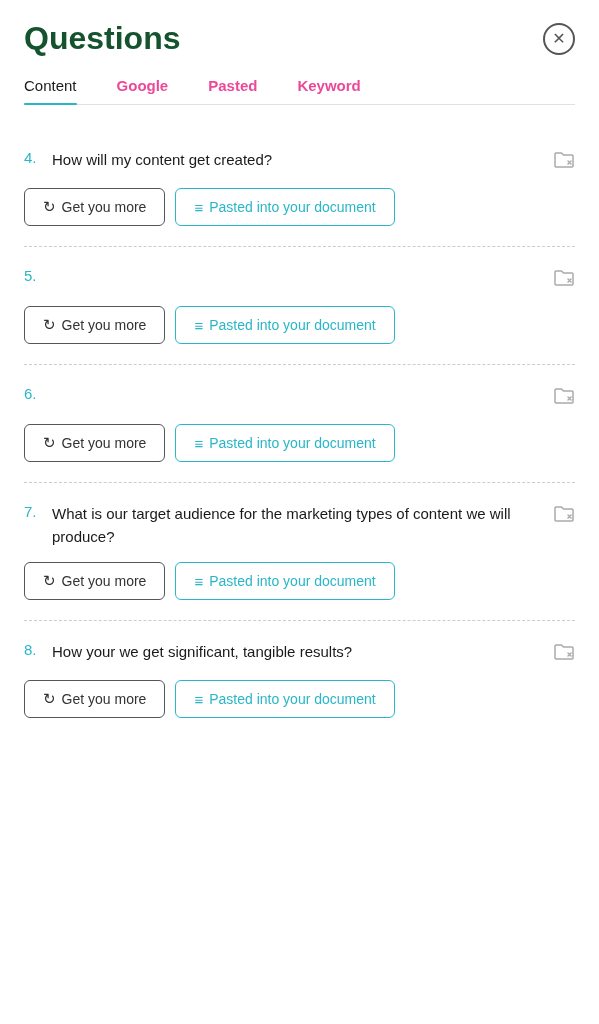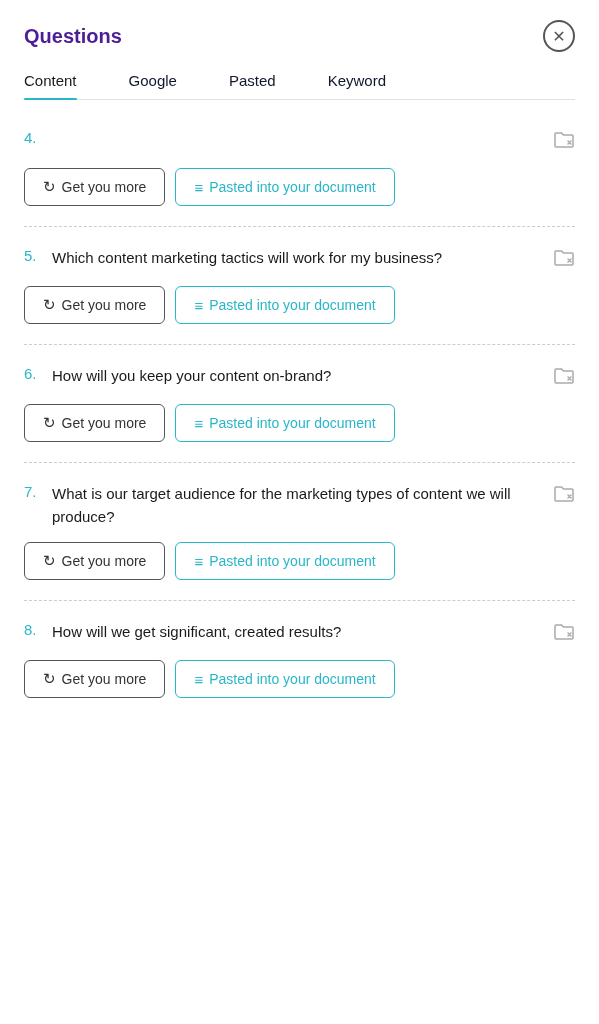--- a/index.html
+++ b/index.html
@@ -21,54 +21,54 @@
     }
 
     .header {
       display: flex;
       align-items: center;
       justify-content: space-between;
       margin-bottom: 20px;
     }
 
     .title {
-      font-size: 20px;
+      font-size: 32px;
       font-weight: 700;
-      color: #4c1d95;
+      color: #14532d;
     }
 
     .close-btn {
       width: 32px;
       height: 32px;
       border-radius: 50%;
       border: 2px solid #555;
       background: transparent;
       cursor: pointer;
       display: flex;
       align-items: center;
       justify-content: center;
       font-size: 16px;
       color: #555;
       flex-shrink: 0;
     }
 
     .tabs {
       display: flex;
-      gap: 52px;
+      gap: 40px;
       border-bottom: 1px solid #e0e0e0;
-      margin-bottom: 9px;
+      margin-bottom: 24px;
     }
 
     .tab {
       padding-bottom: 10px;
       font-size: 15px;
       cursor: pointer;
-      color: #0f172a;
+      color: #ec4899;
       position: relative;
-      font-weight: 400;
+      font-weight: 700;
     }
 
     .tab.active {
       color: #1a1a1a;
       font-weight: 500;
     }
 
     .tab.active::after {
       content: '';
       position: absolute;
@@ -184,20 +184,21 @@
       <span>Keyword</span>
     </div>
   </div>
 
   <div id="questions-container">
 
   <div class="question-block">
       <div class="question-header">
         <div class="question-text-wrap">
           <span class="question-number">4.</span>
+          <span class="question-text">How will my content get created?</span>
         </div>
         <span class="folder-icon">
           <svg width="22" height="18" viewBox="0 0 22 18" fill="none" xmlns="http://www.w3.org/2000/svg">
             <path d="M2 3C2 2.44772 2.44772 2 3 2H8.5L10.5 4H19C19.5523 4 20 4.44772 20 5V15C20 15.5523 19.5523 16 19 16H3C2.44772 16 2 15.5523 2 15V3Z" stroke="#aaa" stroke-width="1.5" fill="none"></path>
             <path d="M15 10L18 13M18 10L15 13" stroke="#aaa" stroke-width="1.5" stroke-linecap="round"></path>
           </svg>
         </span>
       </div>
       <div class="question-actions">
         <button class="btn-refresh">
@@ -207,21 +208,20 @@
         <button class="btn-paste">
           <span style="font-size:15px;">≡</span>
           <span>Pasted into your document</span>
         </button>
       </div>
     </div>
       <div class="question-block">
       <div class="question-header">
         <div class="question-text-wrap">
           <span class="question-number">5.</span>
-          <span class="question-text">Which content marketing tactics will work for my business?</span>
         </div>
         <span class="folder-icon">
           <svg width="22" height="18" viewBox="0 0 22 18" fill="none" xmlns="http://www.w3.org/2000/svg">
             <path d="M2 3C2 2.44772 2.44772 2 3 2H8.5L10.5 4H19C19.5523 4 20 4.44772 20 5V15C20 15.5523 19.5523 16 19 16H3C2.44772 16 2 15.5523 2 15V3Z" stroke="#aaa" stroke-width="1.5" fill="none"></path>
             <path d="M15 10L18 13M18 10L15 13" stroke="#aaa" stroke-width="1.5" stroke-linecap="round"></path>
           </svg>
         </span>
       </div>
       <div class="question-actions">
         <button class="btn-refresh">
@@ -231,21 +231,20 @@
         <button class="btn-paste">
           <span style="font-size:15px;">≡</span>
           <span>Pasted into your document</span>
         </button>
       </div>
     </div>
       <div class="question-block">
       <div class="question-header">
         <div class="question-text-wrap">
           <span class="question-number">6.</span>
-          <span class="question-text">How will you keep your content on-brand?</span>
         </div>
         <span class="folder-icon">
           <svg width="22" height="18" viewBox="0 0 22 18" fill="none" xmlns="http://www.w3.org/2000/svg">
             <path d="M2 3C2 2.44772 2.44772 2 3 2H8.5L10.5 4H19C19.5523 4 20 4.44772 20 5V15C20 15.5523 19.5523 16 19 16H3C2.44772 16 2 15.5523 2 15V3Z" stroke="#aaa" stroke-width="1.5" fill="none"></path>
             <path d="M15 10L18 13M18 10L15 13" stroke="#aaa" stroke-width="1.5" stroke-linecap="round"></path>
           </svg>
         </span>
       </div>
       <div class="question-actions">
         <button class="btn-refresh">
@@ -279,21 +278,21 @@
         <button class="btn-paste">
           <span style="font-size:15px;">≡</span>
           <span>Pasted into your document</span>
         </button>
       </div>
     </div>
       <div class="question-block">
       <div class="question-header">
         <div class="question-text-wrap">
           <span class="question-number">8.</span>
-          <span class="question-text">How will we get significant, created results?</span>
+          <span class="question-text">How your we get significant, tangible results?</span>
         </div>
         <span class="folder-icon">
           <svg width="22" height="18" viewBox="0 0 22 18" fill="none" xmlns="http://www.w3.org/2000/svg">
             <path d="M2 3C2 2.44772 2.44772 2 3 2H8.5L10.5 4H19C19.5523 4 20 4.44772 20 5V15C20 15.5523 19.5523 16 19 16H3C2.44772 16 2 15.5523 2 15V3Z" stroke="#aaa" stroke-width="1.5" fill="none"></path>
             <path d="M15 10L18 13M18 10L15 13" stroke="#aaa" stroke-width="1.5" stroke-linecap="round"></path>
           </svg>
         </span>
       </div>
       <div class="question-actions">
         <button class="btn-refresh">

